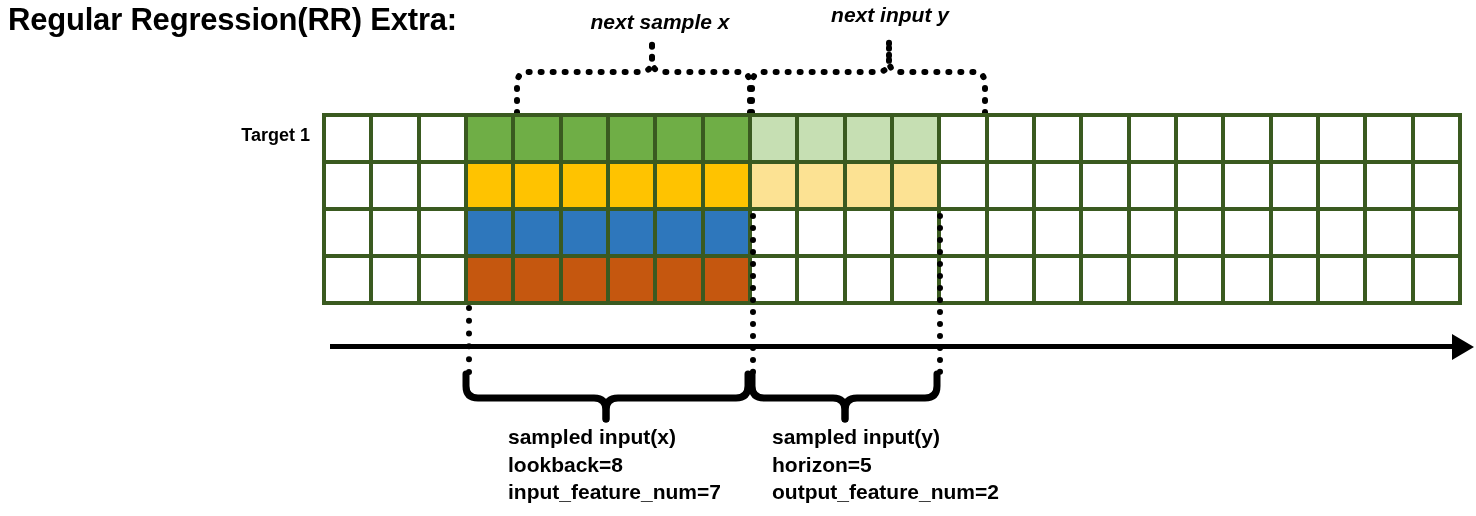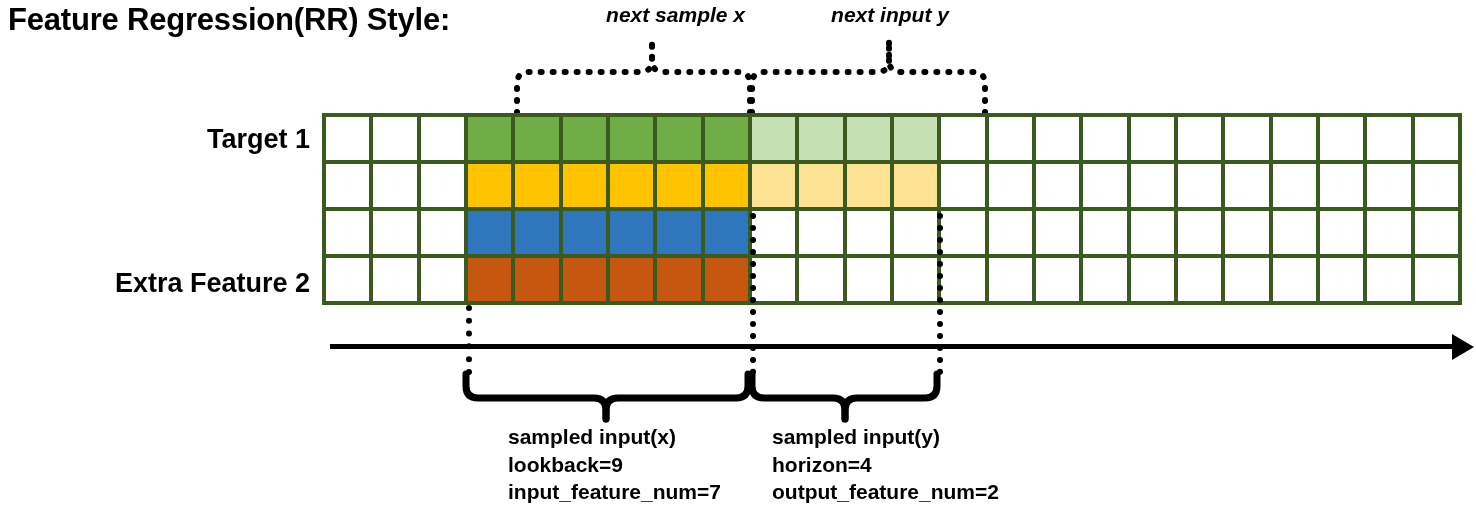--- a/index.html
+++ b/index.html
@@ -5,24 +5,24 @@
   html,body{margin:0;padding:0;background:#fff;}
   body{width:1476px;height:516px;position:relative;overflow:hidden;
        font-family:"Liberation Sans",sans-serif;color:#000;}
   .stage{position:absolute;left:0;top:0;width:1476px;height:516px;}
 
   #title{position:absolute;left:8px;top:2px;font-size:31px;font-weight:700;
          letter-spacing:-.2px;white-space:nowrap;}
 
   .toplabel{position:absolute;font-size:21px;font-style:italic;font-weight:600;
             white-space:nowrap;text-align:center;}
-  #lab-x{left:575px;top:3px;width:170px;text-align:right;}
+  #lab-x{left:575px;top:10px;width:170px;}
   #lab-y{left:805px;top:3px;width:170px;}
 
-  .rowlabel{position:absolute;width:300px;text-align:right;font-size:27px;
+  .rowlabel{position:absolute;width:300px;text-align:right;font-size:18px;
             font-weight:700;white-space:nowrap;line-height:1;}
   #rl0{left:10px;top:126px;}
   #rl1{left:10px;top:174px;}
   #rl2{left:10px;top:222px;}
   #rl3{left:10px;top:270px;}
   #timelabel{position:absolute;left:10px;top:328px;width:300px;text-align:right;
              font-size:27px;font-weight:700;}
 
   
   #grid{position:absolute;left:322px;top:113px;width:1140px;height:192px;
@@ -45,36 +45,35 @@
   #bt-in{left:508px;top:423px;}
   #bt-out{left:772px;top:423px;}
 
   svg{position:absolute;left:0;top:0;overflow:visible;}
 </style>
 </head>
 <body>
 
 <div class="stage">
 
-  <div id="title">Feature Regression(RR) Style:</div>
+  <div id="title">Regular Regression(RR) Extra:</div>
 
   <div class="toplabel" id="lab-x">next sample x</div>
   <div class="toplabel" id="lab-y">next input y</div>
 
   <svg width="1476" height="516">
     <g fill="none" stroke="#000" stroke-width="6" stroke-linecap="round" stroke-dasharray="1 11">
       <path d="M517,113 L517,84 Q517,72 529,72 L640,72 Q652,72 652,60 L652,38"></path>
       <path d="M750,113 L750,84 Q750,72 738,72 L664,72 Q652,72 652,60 L652,38"></path>
       <path d="M752,113 L752,84 Q752,72 764,72 L877,72 Q889,72 889,60 L889,38"></path>
       <path d="M985,113 L985,84 Q985,72 973,72 L901,72 Q889,72 889,60 L889,38"></path>
     </g>
   </svg>
 
   <div class="rowlabel" id="rl0">Target 1</div>
-  <div class="rowlabel" id="rl3">Extra Feature 2</div>
 
   <div id="grid">
       <div class="cell" style="background: rgb(255, 255, 255);"></div>
       <div class="cell" style="background: rgb(255, 255, 255);"></div>
       <div class="cell" style="background: rgb(255, 255, 255);"></div>
       <div class="cell" style="background: rgb(111, 174, 70);"></div>
       <div class="cell" style="background: rgb(111, 174, 70);"></div>
       <div class="cell" style="background: rgb(111, 174, 70);"></div>
       <div class="cell" style="background: rgb(111, 174, 70);"></div>
       <div class="cell" style="background: rgb(111, 174, 70);"></div>
@@ -179,22 +178,22 @@
     <g fill="none" stroke="#000" stroke-width="7" stroke-linecap="round">
       <path d="M466,374 L466,386 Q466,398 478,398 L594,398 Q606,398 606,410 L606,419"></path>
       <path d="M748,374 L748,386 Q748,398 736,398 L618,398 Q606,398 606,410 L606,419"></path>
       <path d="M752,374 L752,386 Q752,398 764,398 L833,398 Q845,398 845,410 L845,419"></path>
       <path d="M937,374 L937,386 Q937,398 925,398 L857,398 Q845,398 845,410 L845,419"></path>
     </g>
   </svg>
 
   <div class="btext" id="bt-in">
     <div>sampled input(x)</div>
-    <div>lookback=9</div>
+    <div>lookback=8</div>
     <div>input_feature_num=7</div>
   </div>
   <div class="btext" id="bt-out">
     <div>sampled input(y)</div>
-    <div>horizon=4</div>
+    <div>horizon=5</div>
     <div>output_feature_num=2</div>
   </div>
 
 </div>
 
 </body></html>

